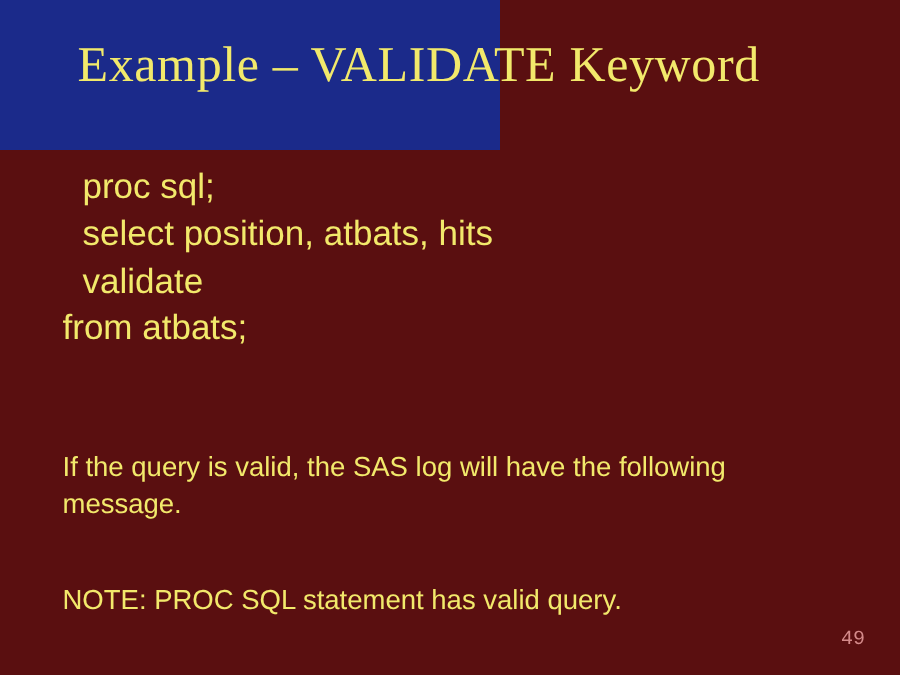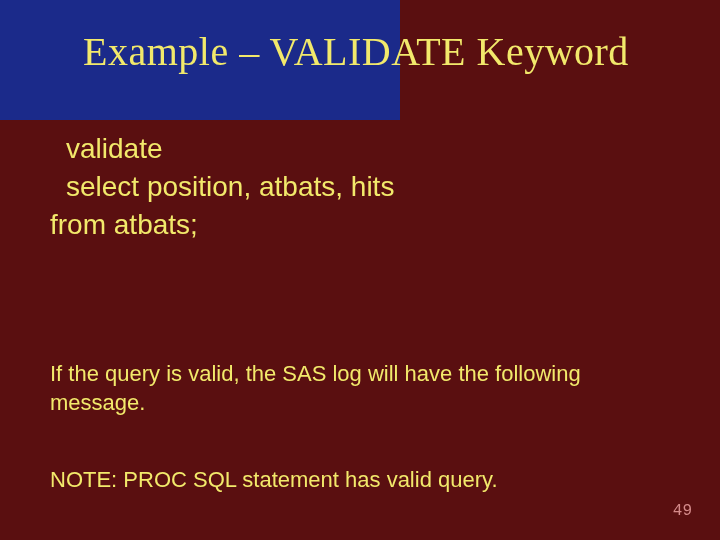--- a/index.html
+++ b/index.html
@@ -27,21 +27,20 @@
   }
   .title {
     position: absolute;
     top: 28px;
     left: 62px;
     font-family: "Times New Roman", Times, serif;
     font-size: 40px;
     color: #f2e96b;
     white-space: nowrap;
     letter-spacing: 0.5px;
-    margin-left: 21px;
   }
   .code-block {
     position: absolute;
     top: 130px;
     left: 50px;
     color: #f2e96b;
     font-family: Verdana, Geneva, sans-serif;
     font-size: 28px;
     line-height: 1.35;
   }
@@ -79,22 +78,23 @@
 </head>
 <body>
 
 <div class="slide">
 
   <div class="title-bar"></div>
 
   <div class="title">Example – VALIDATE Keyword</div>
 
   <div class="code-block">
+    <span class="indent">proc sql;</span>
+    <span class="indent">select position, atbats, hits</span>
     <span class="indent">validate</span>
-    <span class="indent">select position, atbats, hits</span>
     <span>from atbats;</span><br>
   </div>
 
   <div class="explain">If the query is valid, the SAS log will have the following message.</div>
 
   <div class="note">NOTE:  PROC SQL statement has valid query.</div>
 
   <div class="page-num">49</div>
 
 </div>

